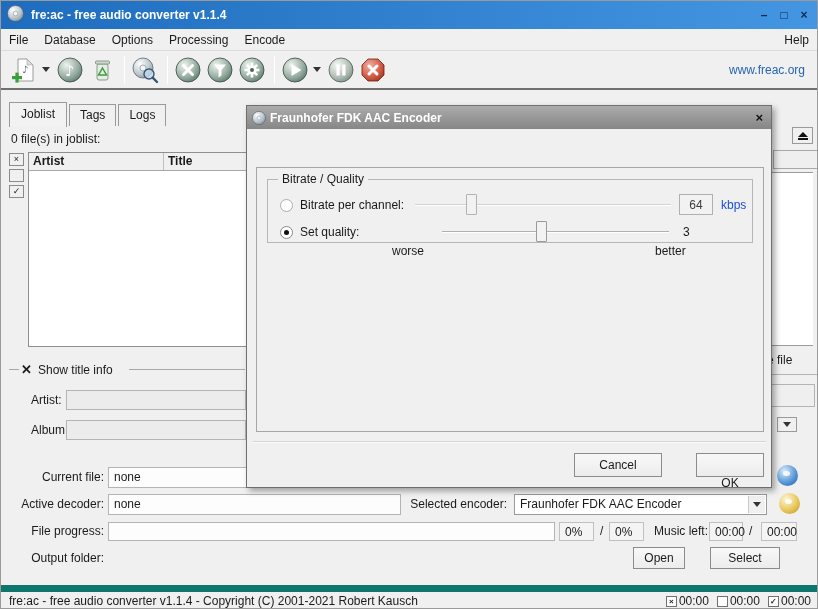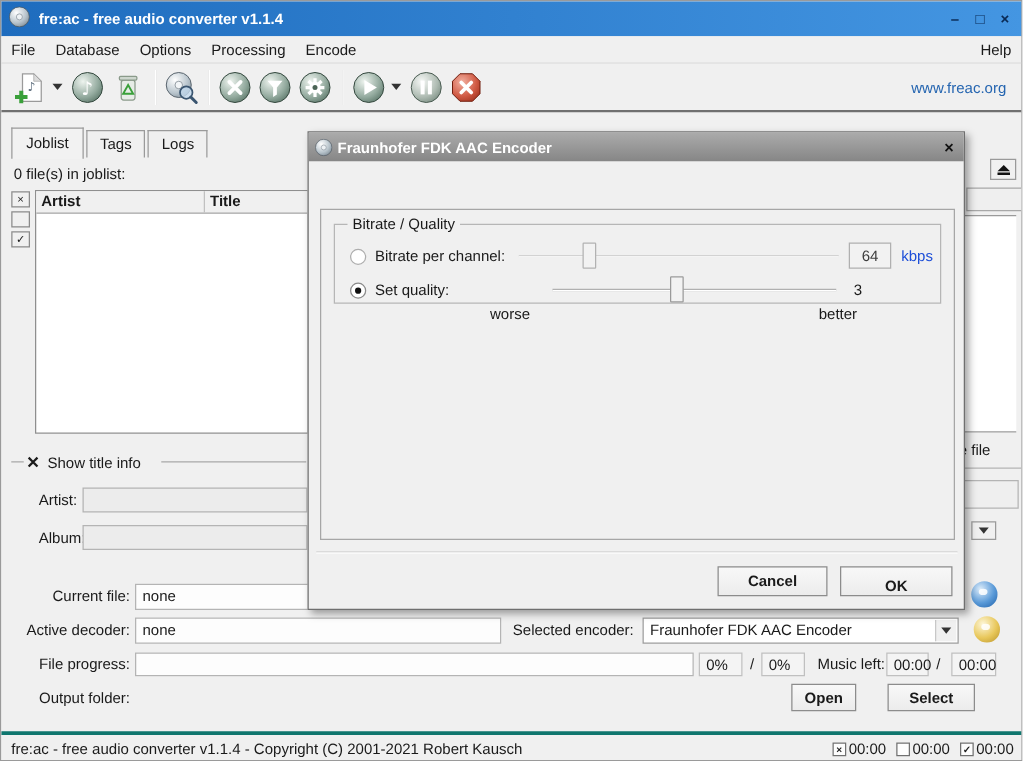--- a/index.html
+++ b/index.html
@@ -81,21 +81,21 @@
 
   .ro-box { position:absolute; background:#fdfdfd; border:1px solid #b4b4b4; height:21px;
             padding:2px 5px; overflow:hidden; white-space:nowrap; }
   .rlabel { position:absolute; text-align:right; }
   .pctbox { position:absolute; background:#f4f4f4; border:1px solid #c0c0c0; height:19px; padding:2px 5px; }
   .combo { position:absolute; background:#fff; border:1px solid #9a9a9a; height:21px;
            padding:2px 20px 2px 5px; white-space:nowrap; overflow:hidden; }
   .combo .arrow-btn { position:absolute; right:1px; top:1px; bottom:1px; width:17px; background:#f0f0f0;
                       border-left:1px solid #c8c8c8; display:flex; align-items:center; justify-content:center; }
   .btn { position:absolute; background:linear-gradient(#f8f8f8,#ececec); border:1px solid #8c8c8c;
-         text-align:center;font-weight:bold; }
+         text-align:center; }
   .sphere-sm { position:absolute; width:21px; height:21px; border-radius:50%; }
   .sphere-blue { background:radial-gradient(circle at 35% 30%, #dcecfa, #5a9ad8 55%, #1d5ea8); }
   .sphere-gold { background:radial-gradient(circle at 35% 30%, #fdf6d8, #e8c75a 55%, #b8922a); }
   .sphere-sm::after { content:""; position:absolute; left:30%; top:30%; width:7px; height:5px;
                       border-radius:50%; background:rgba(255,255,255,.85); }
 
   
   .dialog { position:absolute; left:245px; top:15px; width:526px; height:383px;
             background:#f0f0f0; border:1px solid #6f6f6f; box-shadow:3px 3px 6px rgba(0,0,0,.35); z-index:10; }
   .dlg-titlebar { position:absolute; left:0; top:0; right:0; height:23px;
@@ -116,21 +116,21 @@
   .thumb { position:absolute; width:11px; height:21px; background:#f2f2f2;
            border:1px solid #9a9a9a; border-radius:1px; }
   .valbox { position:absolute; width:34px; height:21px; background:#f2f2f2; border:1px solid #b0b0b0;
             text-align:center; padding-top:3px; color:#3c3c3c; }
   .gray { color:#1d4ed8; }
   .dlg-div { position:absolute; left:6px; top:335px; width:513px; height:2px;
              border-top:1px solid #d4d4d4; border-bottom:1px solid #fbfbfb; }
 
   
   .statusbar { position:absolute; left:0; top:584px; width:818px; height:25px;
-               background:#f0f0f0; border-top:3px solid #0f766e;
+               background:#f0f0f0; border-top:7px solid #0f766e;
                display:flex; align-items:center; padding:0 8px; }
   .sb-right { margin-left:auto; display:flex; align-items:center; gap:8px; }
   .sb-item { display:flex; align-items:center; gap:2px; }
   .sb-box { width:11px; height:11px; border:1px solid #707070; background:#fdfdfd;
             font-size:8px; line-height:9px; text-align:center; font-weight:bold; }
 </style>
 </head>
 <body>
 
 <div id="win">
@@ -381,21 +381,21 @@
       <span class="flabel" style="left:53px; top:119px;">Set quality:</span>
       <div class="track" style="left:195px; top:125px; width:227px;"></div>
       <div class="thumb" style="left:289px; top:115px;"></div>
       <span class="flabel" style="left:436px; top:119px;">3</span>
 
       <span class="flabel" style="left:145px; top:138px;">worse</span>
       <span class="flabel" style="left:408px; top:138px;">better</span>
 
       <div class="dlg-div"></div>
       <div class="btn" style="left:327px; top:347px; width:88px; height:24px; padding-top:4px;">Cancel</div>
-      <div class="btn" style="left:425px; top:347px; width:90px; height:24px; padding-top:8px;">OK</div>
+      <div class="btn" style="left:449px; top:347px; width:68px; height:24px; padding-top:22px;">OK</div>
     </div>
   </div>
 
   <div class="statusbar">
     <span>fre:ac - free audio converter v1.1.4 - Copyright (C) 2001-2021 Robert Kausch</span>
     <span class="sb-right">
       <span class="sb-item">
         <span class="sb-box">×</span>
         <span>00:00</span>
       </span>

